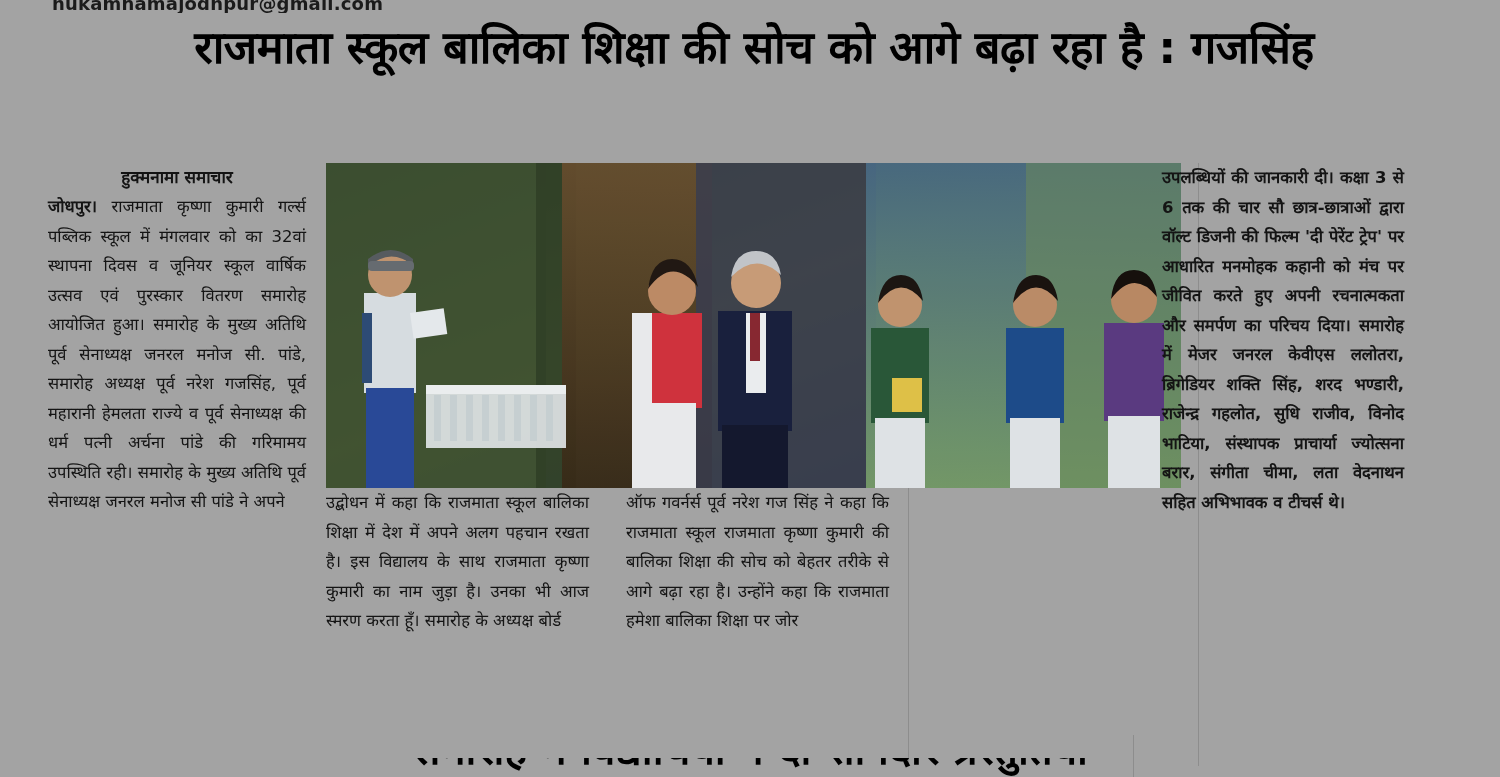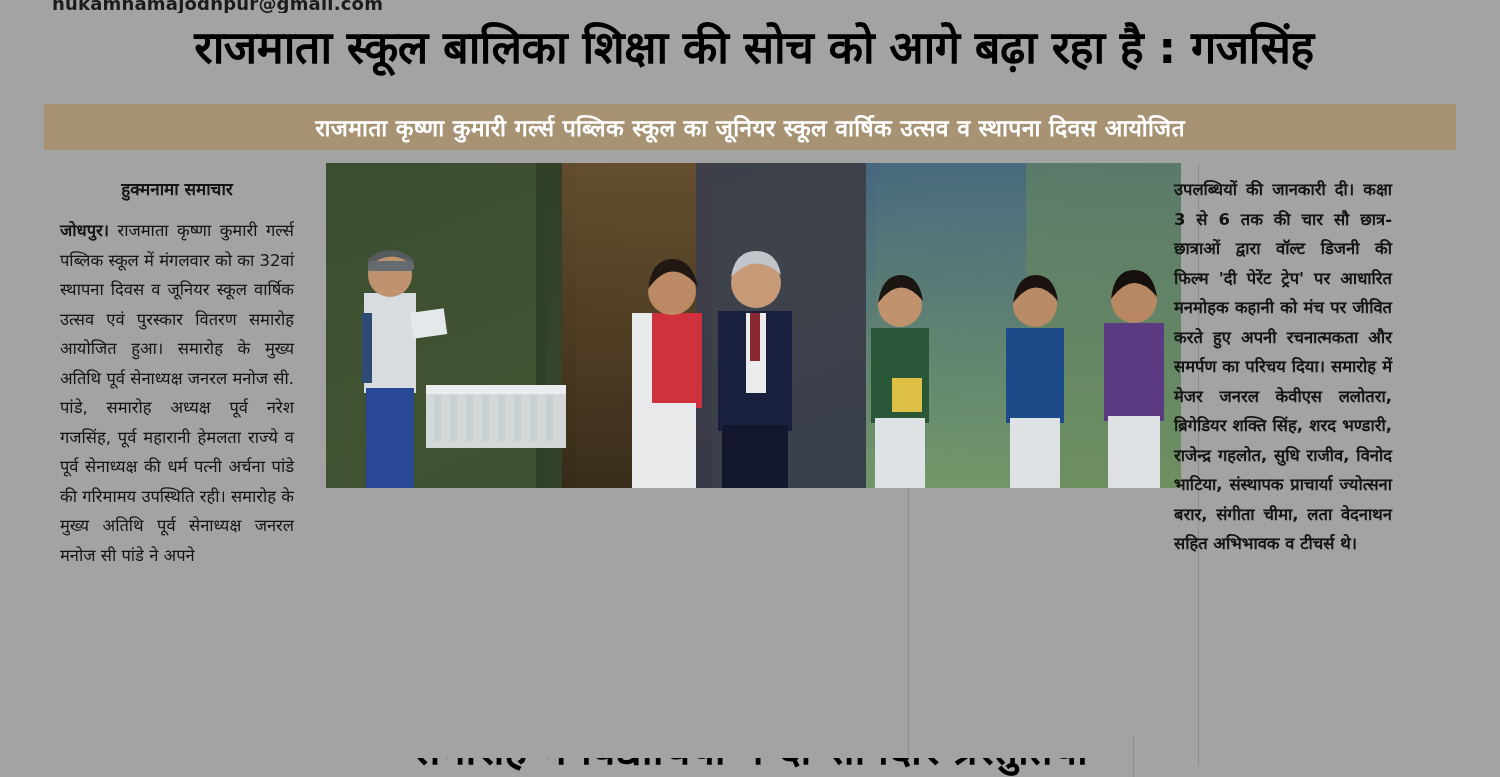--- a/index.html
+++ b/index.html
@@ -86,21 +86,21 @@
 
   .col {
     position: absolute;
     top: 0;
     font-family: "DejaVu Sans", sans-serif;
     font-size: 16.5px;
     line-height: 29.5px;
     text-align: justify;
     color: #141414;
   }
-  .col p { margin: 12px; }
+  .col p { margin: 0; }
 
   .byline {
     font-weight: 700;
     font-size: 17px;
     line-height: 29px;
     text-align: center;
     margin-bottom: 0;
   }
   .dateline {
     font-weight: 700;
@@ -167,23 +167,20 @@
 </style>
 </head>
 <body>
 
 <div class="page">
 
   <div class="masthead-cut">hukamnamajodhpur@gmail.com</div>
 
   <div class="headline">राजमाता स्कूल बालिका शिक्षा की सोच को आगे बढ़ा रहा है : गजसिंह</div>
 
-  <div class="subband">
-    <div class="subtext">राजमाता कृष्णा कुमारी गर्ल्स पब्लिक स्कूल का जूनियर स्कूल वार्षिक उत्सव व स्थापना दिवस आयोजित</div>
-  </div>
 
   <div class="body-area">
 
     <div class="photo">
       <svg width="855" height="325" viewBox="0 0 855 325">
         <defs>
           <linearGradient id="bg" x1="0" y1="0" x2="1" y2="1">
             <stop offset="0" stop-color="#3a4a30"></stop>
             <stop offset="0.45" stop-color="#5d6a3e"></stop>
             <stop offset="1" stop-color="#2b3a55"></stop>
@@ -272,21 +269,27 @@
     </div>
 
     <div class="vrule" id="vrule1"></div>
     <div class="vrule" id="vrule2"></div>
 
     <div class="col" id="col1">
       <p class="byline">हुक्मनामा समाचार</p>
       <p><span class="dateline">जोधपुर।</span> <span>राजमाता कृष्णा कुमारी गर्ल्स पब्लिक स्कूल में मंगलवार को का 32वां स्थापना दिवस व जूनियर स्कूल वार्षिक उत्सव एवं पुरस्कार वितरण समारोह आयोजित हुआ। समारोह के मुख्य अतिथि पूर्व सेनाध्यक्ष जनरल मनोज सी. पांडे, समारोह अध्यक्ष पूर्व नरेश गजसिंह, पूर्व महारानी हेमलता राज्ये व पूर्व सेनाध्यक्ष की धर्म पत्नी अर्चना पांडे की गरिमामय उपस्थिति रही।  समारोह के मुख्य अतिथि पूर्व सेनाध्यक्ष जनरल मनोज सी पांडे ने अपने</span></p>
     </div>
 
-
+    <div class="col" id="col2">
+      <p>उद्बोधन में कहा कि राजमाता स्कूल बालिका शिक्षा में देश में अपने अलग पहचान रखता है। इस विद्यालय के साथ राजमाता कृष्णा कुमारी का नाम जुड़ा है। उनका भी आज स्मरण करता हूँ। समारोह के अध्यक्ष बोर्ड</p>
+    </div>
+
+    <div class="col" id="col3">
+      <p>ऑफ गवर्नर्स पूर्व नरेश गज सिंह ने कहा कि राजमाता स्कूल राजमाता कृष्णा कुमारी की बालिका शिक्षा की सोच को बेहतर तरीके से आगे बढ़ा रहा है। उन्होंने कहा कि राजमाता हमेशा बालिका शिक्षा पर जोर</p>
+    </div>
 
 
     <div class="col" id="col5">
       <p>उपलब्धियों की जानकारी दी।  कक्षा 3 से 6 तक की चार सौ छात्र-छात्राओं द्वारा वॉल्ट डिजनी की फिल्म 'दी पेरेंट ट्रेप' पर आधारित मनमोहक कहानी को मंच पर जीवित करते हुए अपनी रचनात्मकता और समर्पण का परिचय दिया। समारोह में मेजर जनरल केवीएस ललोतरा, ब्रिगेडियर शक्ति सिंह, शरद भण्डारी, राजेन्द्र गहलोत, सुधि राजीव, विनोद भाटिया, संस्थापक प्राचार्या ज्योत्सना बरार, संगीता चीमा, लता वेदनाथन सहित अभिभावक व टीचर्स थे।</p>
     </div>
 
   </div>
 
   <div class="bottom-rule"></div>
   <div class="bottom-cut">

